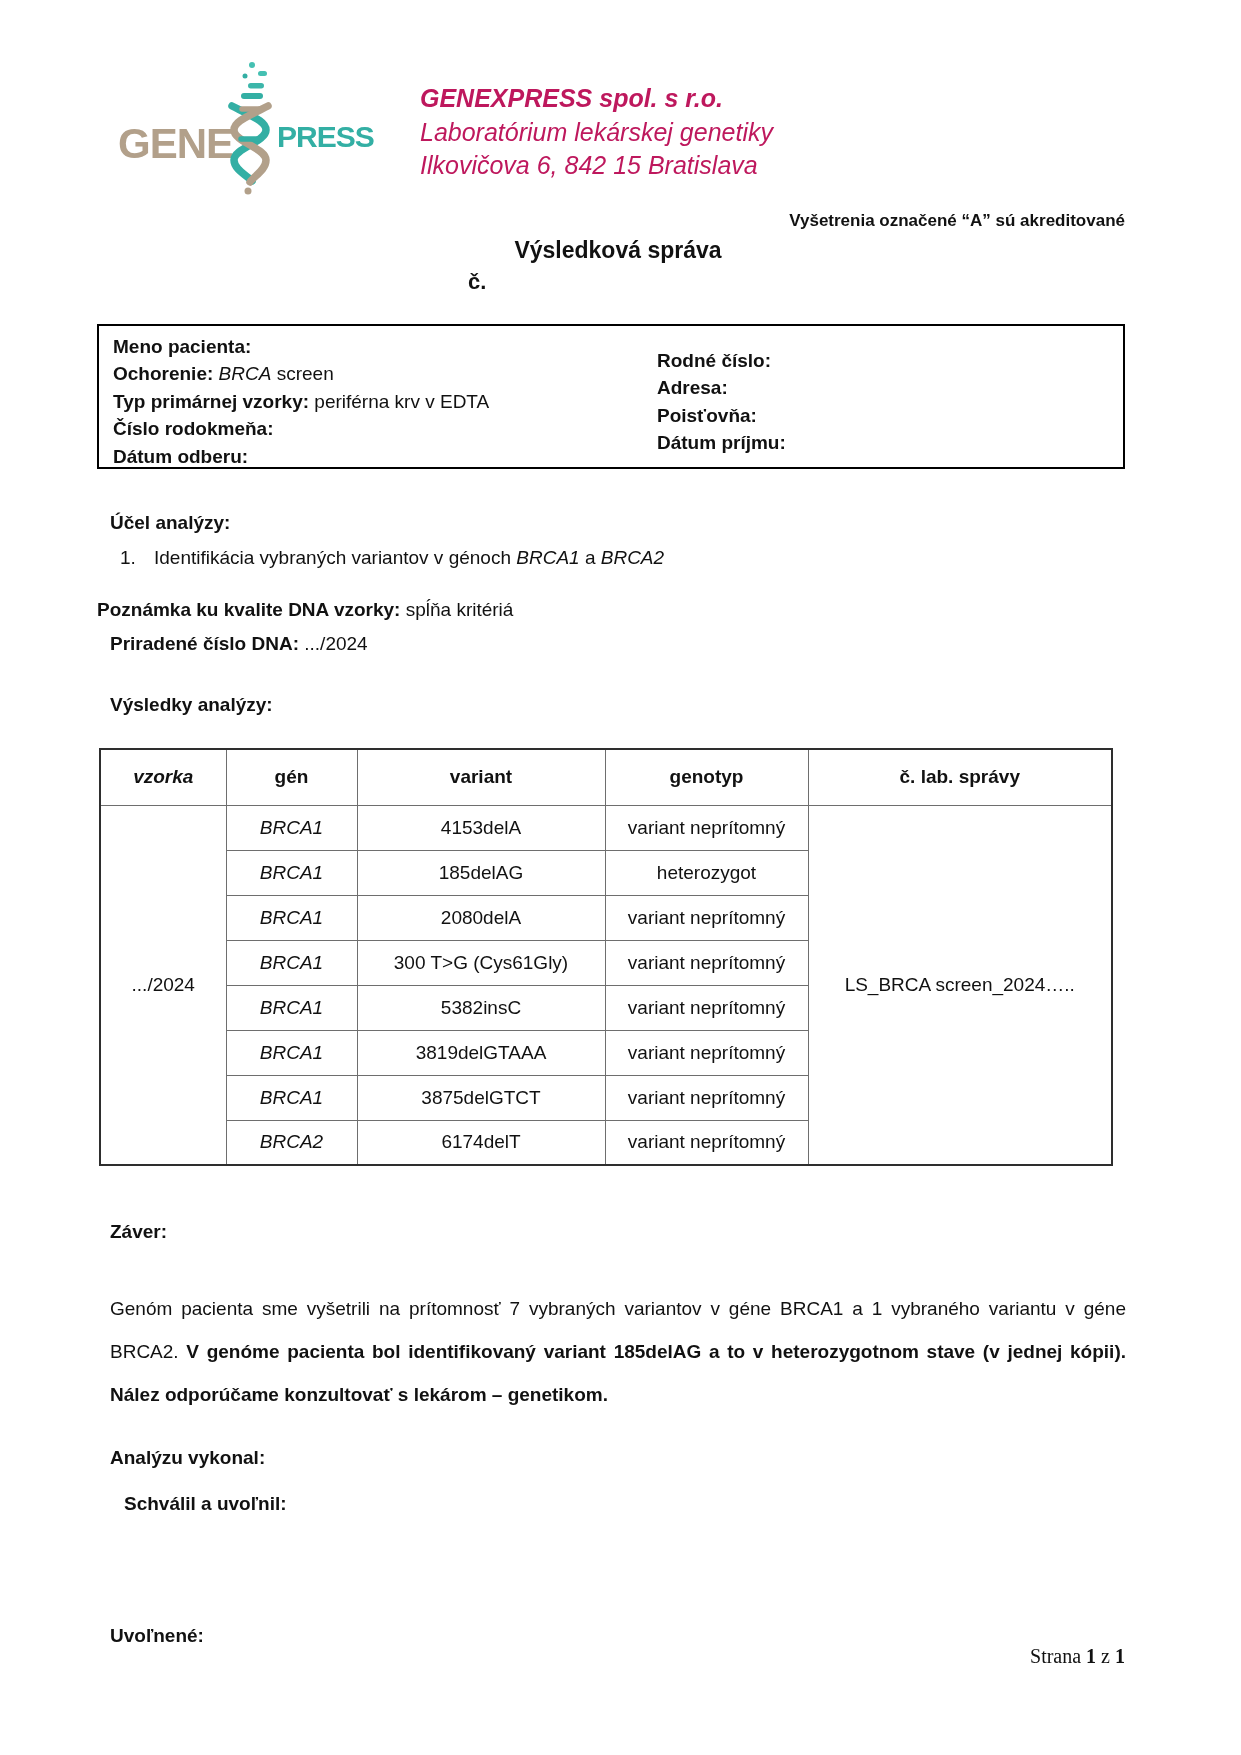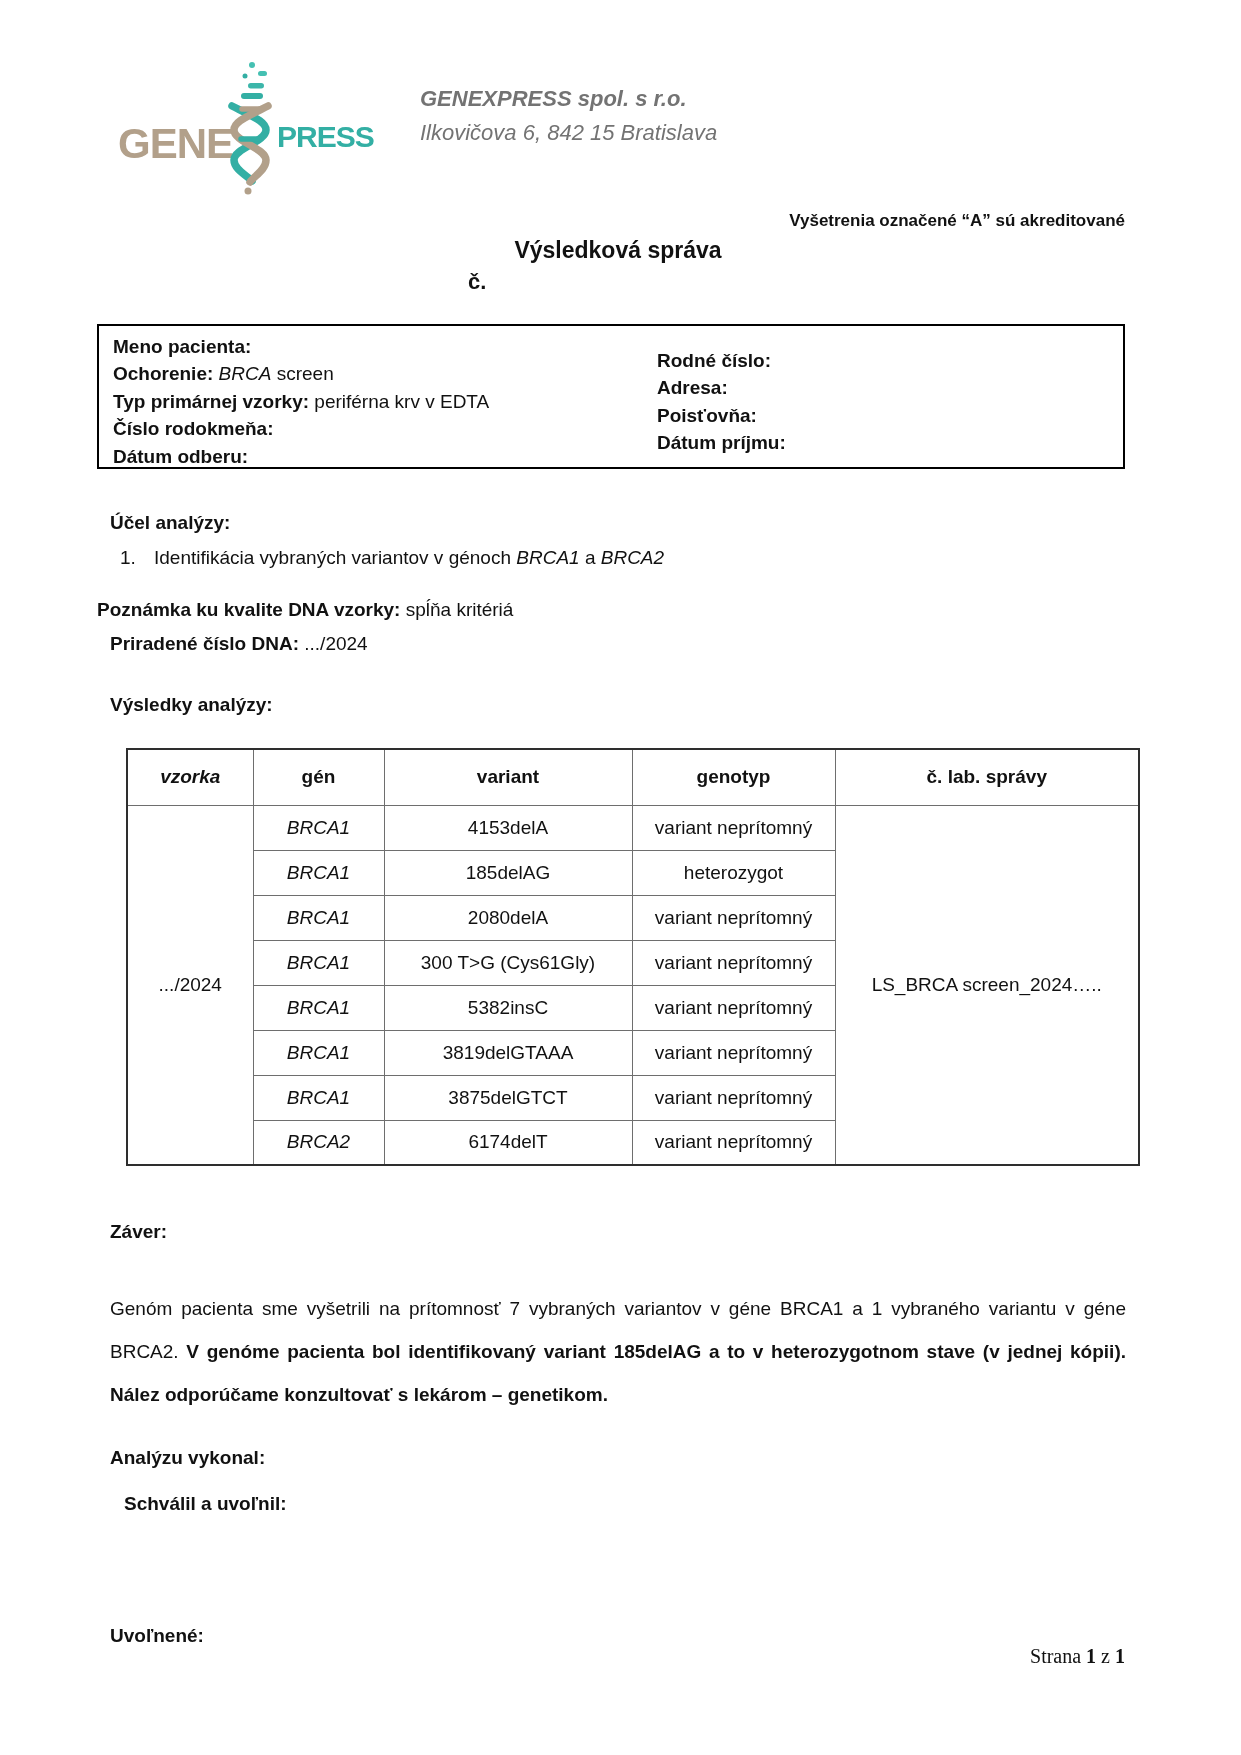--- a/index.html
+++ b/index.html
@@ -11,21 +11,21 @@
   .abs { position:absolute; }
   .b { font-weight:bold; }
   .i { font-style:italic; }
 
   
   .logo-gene { left:118px; top:120px; font-size:42px; font-weight:bold; letter-spacing:-1px; color:#b2a08a; }
   .logo-press { left:277px; top:120px; font-size:30px; font-weight:bold; letter-spacing:-1px; color:#33afa4; }
   .logo-helix { left:222px; top:60px; }
 
   
-  .company { left:420px; top:82px; color:#737373; font-style:italic; font-size:22px; line-height:33.5px; }
+  .company { left:420px; top:82px; color:#be185d; font-style:italic; font-size:25px; line-height:33.5px; }
   .company .line1 { font-weight:bold; }
 
   .accreditation { top:211px; right:116px; font-weight:bold; font-size:17px; }
 
   .doc-title { top:237px; left:110px; width:1016px; text-align:center; font-weight:bold; font-size:23px; }
   .doc-title-no { top:269px; left:468px; font-weight:bold; font-size:22px; }
 
   
   .patient-box { top:324px; left:97px; width:1028px; height:145px; border:2.5px solid #000; }
   .patient-col { position:absolute; font-size:19px; line-height:27.4px; white-space:nowrap; }
@@ -34,21 +34,21 @@
 
   .section-label { font-weight:bold; font-size:19px; }
   .purpose-heading { top:512px; left:110px; }
   .purpose-item { top:547px; left:120px; font-size:19px; display:flex; }
   .purpose-item .num { width:34px; }
   .kv-note { top:599px; left:97px; font-size:19px; }
   .kv-dna { top:633px; left:110px; font-size:19px; }
   .results-heading { top:694px; left:110px; }
 
   
-  .results-table { top:748px; left:126px; border-collapse:collapse; table-layout:fixed; }
+  .results-table { top:748px; left:99px; border-collapse:collapse; table-layout:fixed; }
   .results-table td, .results-table th {
     border:1.5px solid #6e6e6e; text-align:center; vertical-align:middle;
     font-size:19px; font-weight:normal; padding:0 4px; overflow:hidden;
   }
   .results-table { border:2px solid #2e2e2e; }
   .results-table tr { height:45px; }
   .results-table tr.hdr { height:56px; }
   .results-table tr.hdr td { font-weight:bold; }
   .cell-sample-hdr { font-style:italic; }
   .cell-gene { font-style:italic; }
@@ -81,20 +81,21 @@
       <path d="M46,46 C22,58 12,62 12,70 C12,82 44,88 44,100 C44,110 32,116 28,122" fill="none" stroke="#b2a08a" stroke-width="7.5" stroke-linecap="round"></path>
       <line x1="20" y1="49" x2="37" y2="49" stroke="#b2a08a" stroke-width="5.5" stroke-linecap="round"></line>
       <line x1="19" y1="79" x2="37" y2="79" stroke="#33afa4" stroke-width="5.5" stroke-linecap="round"></line>
       <circle cx="26" cy="131" r="3.5" fill="#b2a08a"></circle>
     </svg>
   </div>
   <div class="abs logo-press">PRESS</div>
 
   <div class="abs company">
     <div class="line1">GENEXPRESS spol. s r.o.</div>
+    <div>Laboratórium lekárskej genetiky</div>
     <div>Ilkovičova 6, 842 15 Bratislava</div>
   </div>
 
   <div class="abs accreditation">Vyšetrenia označené “A” sú akreditované</div>
 
   <div class="abs doc-title">Výsledková správa</div>
   <div class="abs doc-title-no">č.</div>
 
   <div class="abs patient-box">
     <div class="patient-col left">

